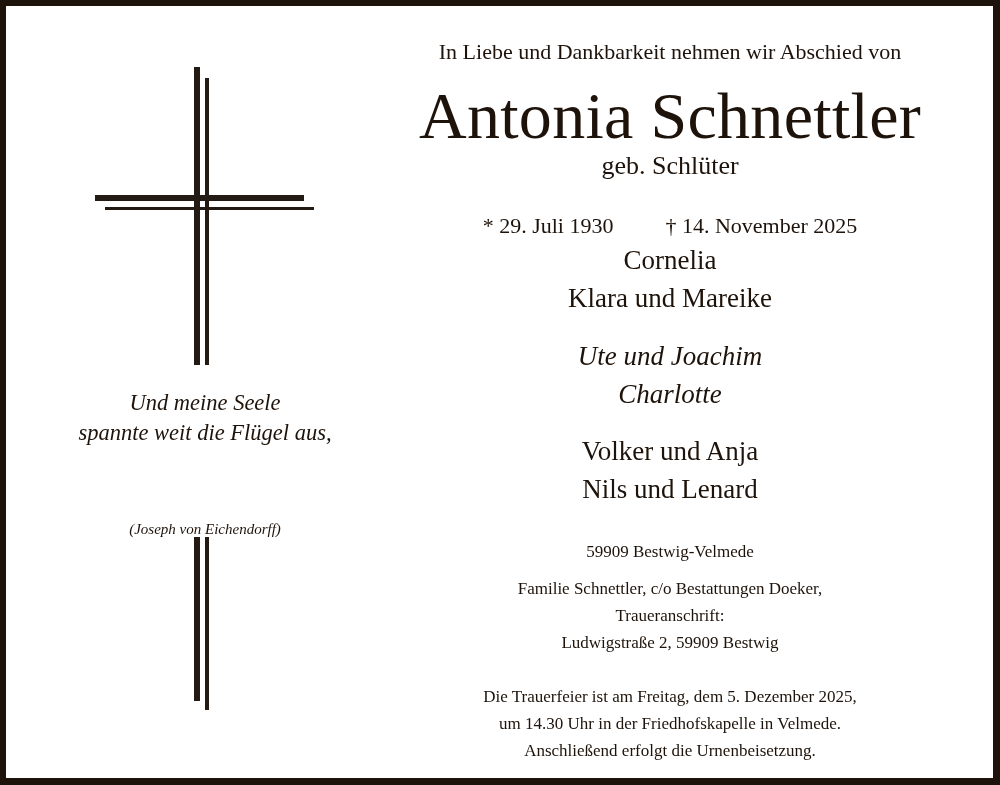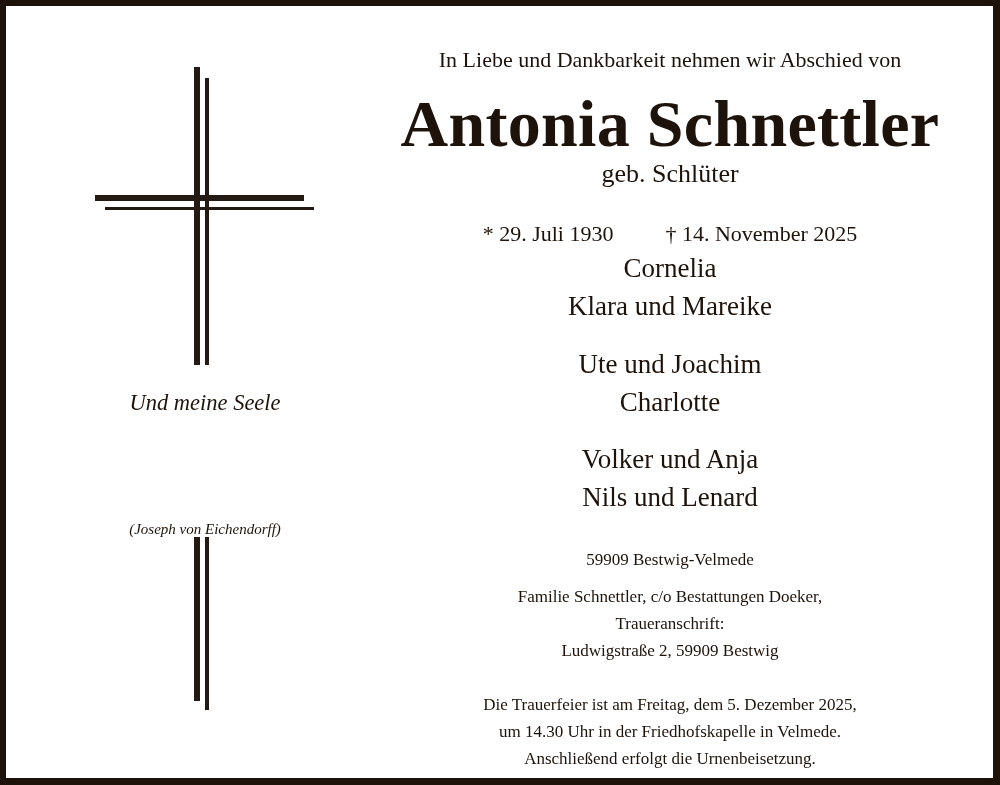--- a/index.html
+++ b/index.html
@@ -5,21 +5,21 @@
   html, body { margin:0; padding:0; }
   body { width:1000px; height:785px; position:relative; background:#fff; overflow:hidden; font-family:"Liberation Serif", serif; color:#1e130a; }
   .frame { position:absolute; left:0; top:0; width:1000px; height:785px; box-sizing:border-box; border:6px solid #1e130a; border-right-width:7px; border-bottom-width:7px; }
   .bar { position:absolute; background:#231a14; }
   .left-col { position:absolute; left:40px; width:330px; text-align:center;margin-top:14px; }
   .poem { top:374px; font-style:italic; font-size:22.5px; line-height:29.5px; }
   .poem-author { top:507px; font-style:italic; font-size:15px; }
   .right-col { position:absolute; left:380px; width:580px; text-align:center; }
   .t { position:absolute; left:0; right:0; text-align:center; white-space:nowrap; }
   .intro { top:31px; font-size:22px; }
-  .name { top:70px; font-size:66px; font-weight:bold; letter-spacing:0.3px; line-height:76px; }
+  .name { top:70px; font-size:66px; font-weight:normal; letter-spacing:0.3px; line-height:76px; }
   .maiden { top:143px; font-size:26px; }
   .dates { top:178px; font-size:22px; word-spacing:0;margin-top:27px; }
   .dates .gap { display:inline-block; width:52px; }
   .fam { font-size:27px; line-height:38px; }
   .info { font-size:17px; line-height:27px; }
 </style>
 </head>
 <body>
 
 <div class="frame"></div>
@@ -28,36 +28,37 @@
   <div class="bar" style="left:194px; top:67px; width:6px; height:298px;"></div>
   <div class="bar" style="left:205px; top:78px; width:4px; height:287px;"></div>
   <div class="bar" style="left:95px; top:195px; width:209px; height:6px;"></div>
   <div class="bar" style="left:105px; top:207px; width:209px; height:3px;"></div>
   <div class="bar" style="left:194px; top:537px; width:6px; height:164px;"></div>
   <div class="bar" style="left:205px; top:537px; width:4px; height:173px;"></div>
 </div>
 
 <div class="left-col poem">
   <div>Und meine Seele</div>
+  <div>spannte weit die Flügel aus,</div>
 </div>
 <div class="left-col poem-author">(Joseph von Eichendorff)</div>
 
-<div class="right-col" style="top:16px; height:724px;">
+<div class="right-col" style="top:8px; height:724px;">
   <div class="t intro">In Liebe und Dankbarkeit nehmen wir Abschied von</div>
   <div class="t name">Antonia Schnettler</div>
   <div class="t maiden">geb. Schlüter</div>
   <div class="t dates">
     <span>* 29. Juli 1930</span><span class="gap"></span><span>† 14. November 2025</span>
   </div>
 
   <div class="t fam" style="top:233px;">
     <div>Cornelia</div>
     <div>Klara und Mareike</div>
   </div>
-  <div class="t fam" style="top:329px;">
+  <div class="t fam" style="top:329px;font-style:italic;">
     <div>Ute und Joachim</div>
     <div>Charlotte</div>
   </div>
   <div class="t fam" style="top:424px;">
     <div>Volker und Anja</div>
     <div>Nils und Lenard</div>
   </div>
 
   <div class="t info" style="top:530px;">59909 Bestwig-Velmede</div>
 

